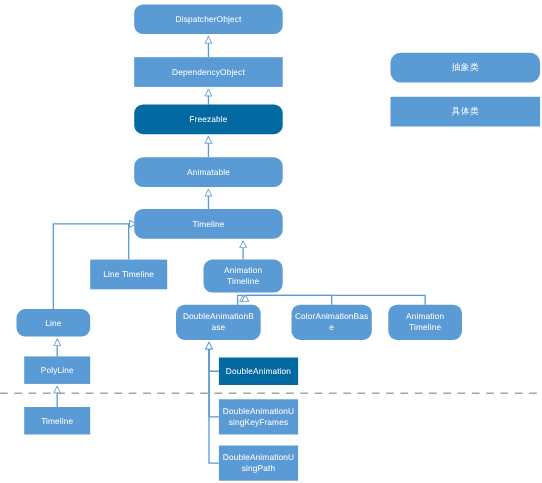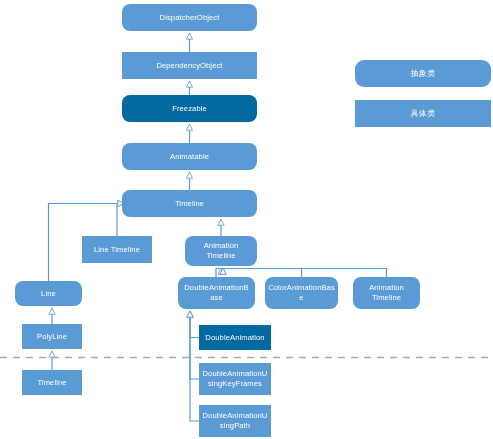--- a/index.html
+++ b/index.html
@@ -56,21 +56,20 @@
     position: absolute;
     box-sizing: border-box;
     background: #5B9BD5;
     color: #ffffff;
     display: flex;
     align-items: center;
     justify-content: center;
     text-align: center;
     font-size: 8px;
     letter-spacing: 0.4px;
-    margin-top: 12px;
   }
   .legend-node.abstract { border-radius: 9px; }
   .legend-node.concrete { border-radius: 0; }
 </style>
 </head>
 <body>
 
 <div id="diagram-canvas">
 
   <svg id="edge-layer" width="493" height="439" viewBox="0 0 493 439">
@@ -120,21 +119,21 @@
       <div class="node concrete" style="left: 82px; top: 236px; width: 70px; height: 27px; background: rgb(91, 155, 213); color: rgb(255, 255, 255);">
         <span class="node-label">Line Timeline</span>
       </div>
       <div class="node abstract" style="left: 185px; top: 236px; width: 72px; height: 30px; background: rgb(91, 155, 213); color: rgb(255, 255, 255);">
         <span class="node-label">Animation
 Timeline</span>
       </div>
       <div class="node abstract" style="left: 15px; top: 281px; width: 67px; height: 25px; background: rgb(91, 155, 213); color: rgb(255, 255, 255);">
         <span class="node-label">Line</span>
       </div>
-      <div class="node abstract" style="left: 178px; top: 277px; width: 77px; height: 32px; background: rgb(91, 155, 213); color: rgb(255, 255, 255); align-items: center;">
+      <div class="node abstract" style="left: 160px; top: 277px; width: 77px; height: 32px; background: rgb(91, 155, 213); color: rgb(255, 255, 255); align-items: center;">
         <span class="node-label">DoubleAnimationB
 ase</span>
       </div>
       <div class="node abstract" style="left: 265px; top: 277px; width: 73px; height: 32px; background: rgb(91, 155, 213); color: rgb(255, 255, 255);">
         <span class="node-label">ColorAnimationBas
 e</span>
       </div>
       <div class="node abstract" style="left: 353px; top: 277px; width: 67px; height: 32px; background: rgb(91, 155, 213); color: rgb(255, 255, 255);">
         <span class="node-label">Animation
 Timeline</span>

